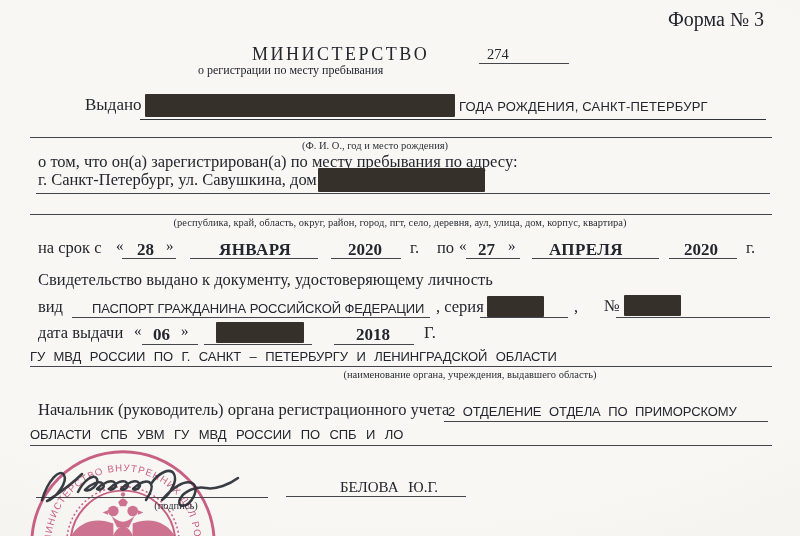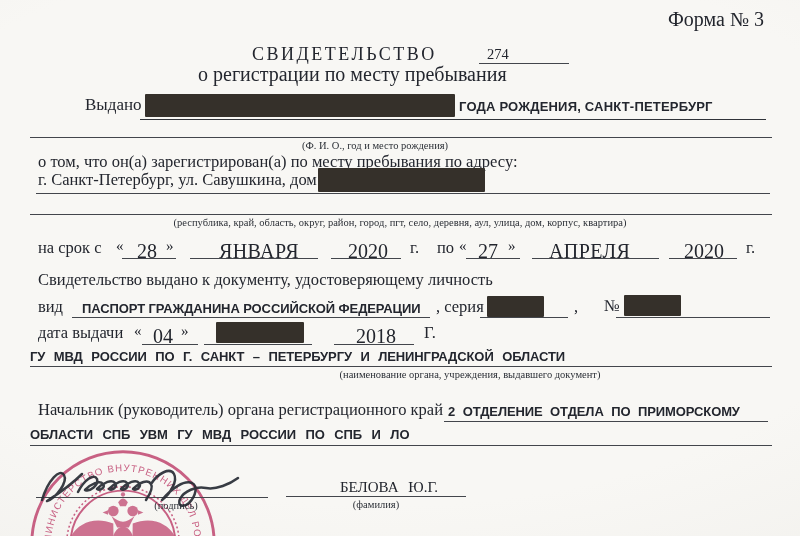--- a/index.html
+++ b/index.html
@@ -6,22 +6,22 @@
   .page{
     position:relative;width:800px;height:536px;overflow:hidden;
     background:radial-gradient(ellipse 120% 95% at 48% 42%, #f8f7f4 55%, #efeeea 100%);
     font-family:"Liberation Serif", serif;
     color:var(--ink,#23262e);
   }
   .abs{position:absolute;z-index:4;white-space:nowrap}
   .t{font-size:16.5px;line-height:1.2}
   .small{font-size:10.5px;color:#2c3037}
   .cap-center{text-align:center;white-space:normal}
-  .bv{font-family:"Liberation Sans",sans-serif;font-weight:700;font-size:13px;letter-spacing:-.1px}
-  .bser{font-weight:400;font-size:20px}
+  .bv{font-family:"Liberation Sans",sans-serif;font-weight:400;font-size:13px;letter-spacing:-.1px}
+  .bser{font-weight:700;font-size:17px}
   .quote{font-size:15px}
   .title{font-size:18px;letter-spacing:2.5px}
   .rule{position:absolute;z-index:3;height:0;border-top:1.2px solid #43464c}
   .rule.heavy{border-top:1.6px solid #303339}
   .redact{position:absolute;z-index:4;background:var(--redaction,#35302a);border-radius:1px}
   .stamp{position:absolute;left:26px;top:446px;width:194px;height:194px;z-index:2;opacity:.92}
   .stamp .ring{fill:none;stroke:var(--stamp,#c4547a)}
   .stamp text{fill:var(--stamp,#c4547a);font-family:"Liberation Sans",sans-serif}
   .stamp .eagle{fill:var(--stamp,#c4547a)}
   .sig{position:absolute;left:34px;top:456px;width:244px;height:64px;z-index:6}
@@ -29,24 +29,24 @@
   .ws5{word-spacing:5px}
   .ws6{word-spacing:6px}
   .ws4{word-spacing:4px}
 </style>
 </head>
 <body>
 
 <div class="page">
 
   <div class="abs" style="left:668px;top:8px;font-size:20px">Форма № 3</div>
-  <div class="abs title" style="left:252px;top:44px">СВИДЕТЕЛЬСТВО</div>
+  <div class="abs title" style="left:252px;top:44px">МИНИСТЕРСТВО</div>
   <div class="abs" style="left:487px;top:46px;font-size:14.5px">274</div>
   <div class="rule" style="left:479px;top:63px;width:90px"></div>
-  <div class="abs" style="left:198px;top:63px;font-size:20px">о регистрации по месту пребывания</div>
+  <div class="abs" style="left:198px;top:63px;font-size:12px">о регистрации по месту пребывания</div>
 
   <div class="abs t" style="left:85px;top:95px;font-size:17px">Выдано</div>
   <div class="redact" style="left:145px;top:94px;width:310px;height:23px"></div>
   <div class="abs bv" style="left:459px;top:99px;letter-spacing:.2px">ГОДА РОЖДЕНИЯ, САНКТ-ПЕТЕРБУРГ</div>
   <div class="rule heavy" style="left:140px;top:119px;width:626px"></div>
   <div class="rule" style="left:30px;top:137px;width:742px"></div>
   <div class="abs small cap-center" style="left:175px;top:140px;width:400px">(Ф. И. О., год и место рождения)</div>
 
   <div class="abs t" style="left:38px;top:152px">о том, что он(а) зарегистрирован(а) по месту пребывания по адресу:</div>
   <div class="abs t" style="left:38px;top:170px">г. Санкт-Петербург, ул. Савушкина, дом</div>
@@ -71,56 +71,55 @@
   <div class="abs quote" style="left:508px;top:238px">»</div>
   <div class="rule" style="left:466px;top:258px;width:54px"></div>
   <div class="abs bser" style="left:549px;top:240px;letter-spacing:.4px">АПРЕЛЯ</div>
   <div class="rule" style="left:532px;top:258px;width:127px"></div>
   <div class="abs bser" style="left:684px;top:240px">2020</div>
   <div class="rule" style="left:669px;top:258px;width:68px"></div>
   <div class="abs t" style="left:746px;top:238px">г.</div>
 
   <div class="abs t" style="left:38px;top:270px">Свидетельство выдано к документу, удостоверяющему личность</div>
   <div class="abs t" style="left:38px;top:297px">вид</div>
-  <div class="abs bv" style="left:82px;top:301px">ПАСПОРТ ГРАЖДАНИНА РОССИЙСКОЙ ФЕДЕРАЦИИ</div>
+  <div class="abs bv" style="left:92px;top:301px">ПАСПОРТ ГРАЖДАНИНА РОССИЙСКОЙ ФЕДЕРАЦИИ</div>
   <div class="rule" style="left:72px;top:317px;width:358px"></div>
   <div class="abs t" style="left:436px;top:297px">, серия</div>
   <div class="redact" style="left:487px;top:296px;width:57px;height:21px"></div>
   <div class="rule" style="left:480px;top:317px;width:88px"></div>
   <div class="abs t" style="left:574px;top:297px">,</div>
   <div class="abs t" style="left:604px;top:296px">№</div>
   <div class="redact" style="left:624px;top:295px;width:57px;height:21px"></div>
   <div class="rule" style="left:616px;top:317px;width:154px"></div>
 
   <div class="abs t" style="left:38px;top:323px">дата выдачи</div>
   <div class="abs quote" style="left:134px;top:323px">«</div>
-  <div class="abs bser" style="left:153px;top:325px">04</div>
+  <div class="abs bser" style="left:153px;top:325px">06</div>
   <div class="abs quote" style="left:181px;top:323px">»</div>
   <div class="rule" style="left:142px;top:344px;width:56px"></div>
   <div class="redact" style="left:216px;top:322px;width:88px;height:21px"></div>
   <div class="rule" style="left:204px;top:344px;width:108px"></div>
   <div class="abs bser" style="left:356px;top:325px">2018</div>
   <div class="rule" style="left:334px;top:344px;width:80px"></div>
   <div class="abs t" style="left:424px;top:323px">Г.</div>
 
   <div class="abs bv ws5" style="left:30px;top:349px">ГУ МВД РОССИИ ПО Г. САНКТ – ПЕТЕРБУРГУ И ЛЕНИНГРАДСКОЙ ОБЛАСТИ</div>
   <div class="rule" style="left:30px;top:366px;width:742px"></div>
-  <div class="abs small cap-center" style="left:170px;top:369px;width:600px">(наименование органа, учреждения, выдавшего документ)</div>
+  <div class="abs small cap-center" style="left:170px;top:369px;width:600px">(наименование органа, учреждения, выдавшего область)</div>
 
-  <div class="abs t" style="left:38px;top:400px">Начальник (руководитель) органа регистрационного край</div>
+  <div class="abs t" style="left:38px;top:400px">Начальник (руководитель) органа регистрационного учета</div>
   <div class="abs bv ws4" style="left:448px;top:404px">2 ОТДЕЛЕНИЕ ОТДЕЛА ПО ПРИМОРСКОМУ</div>
   <div class="rule" style="left:444px;top:421px;width:324px"></div>
   <div class="abs bv ws6" style="left:30px;top:427px">ОБЛАСТИ СПБ УВМ ГУ МВД РОССИИ ПО СПБ И ЛО</div>
   <div class="rule" style="left:30px;top:445px;width:742px"></div>
 
   <div class="rule" style="left:36px;top:497px;width:232px"></div>
   <div class="abs small cap-center" style="left:76px;top:500px;width:200px">(подпись)</div>
   <div class="abs ws6" style="left:340px;top:479px;font-size:15px">БЕЛОВА Ю.Г.</div>
   <div class="rule" style="left:286px;top:496px;width:180px"></div>
-  <div class="abs small cap-center" style="left:276px;top:499px;width:200px">(фамилия)</div>
 
   <svg class="stamp" viewBox="0 0 200 200">
     <defs>
       <path id="arcTop" d="M 100,100 m -74,0 a 74,74 0 1,1 148,0 a 74,74 0 1,1 -148,0"></path>
       <path id="arcBot" d="M 33,100 a 67,67 0 0,0 134,0"></path>
     </defs>
     <circle class="ring" cx="100" cy="100" r="94" stroke-width="3"></circle>
     <circle class="ring" cx="100" cy="100" r="58" stroke-width="1.6" stroke-dasharray="2 2.5"></circle>
     <circle class="ring" cx="100" cy="100" r="54" stroke-width="2"></circle>
     <text font-size="10" letter-spacing="1.1">

